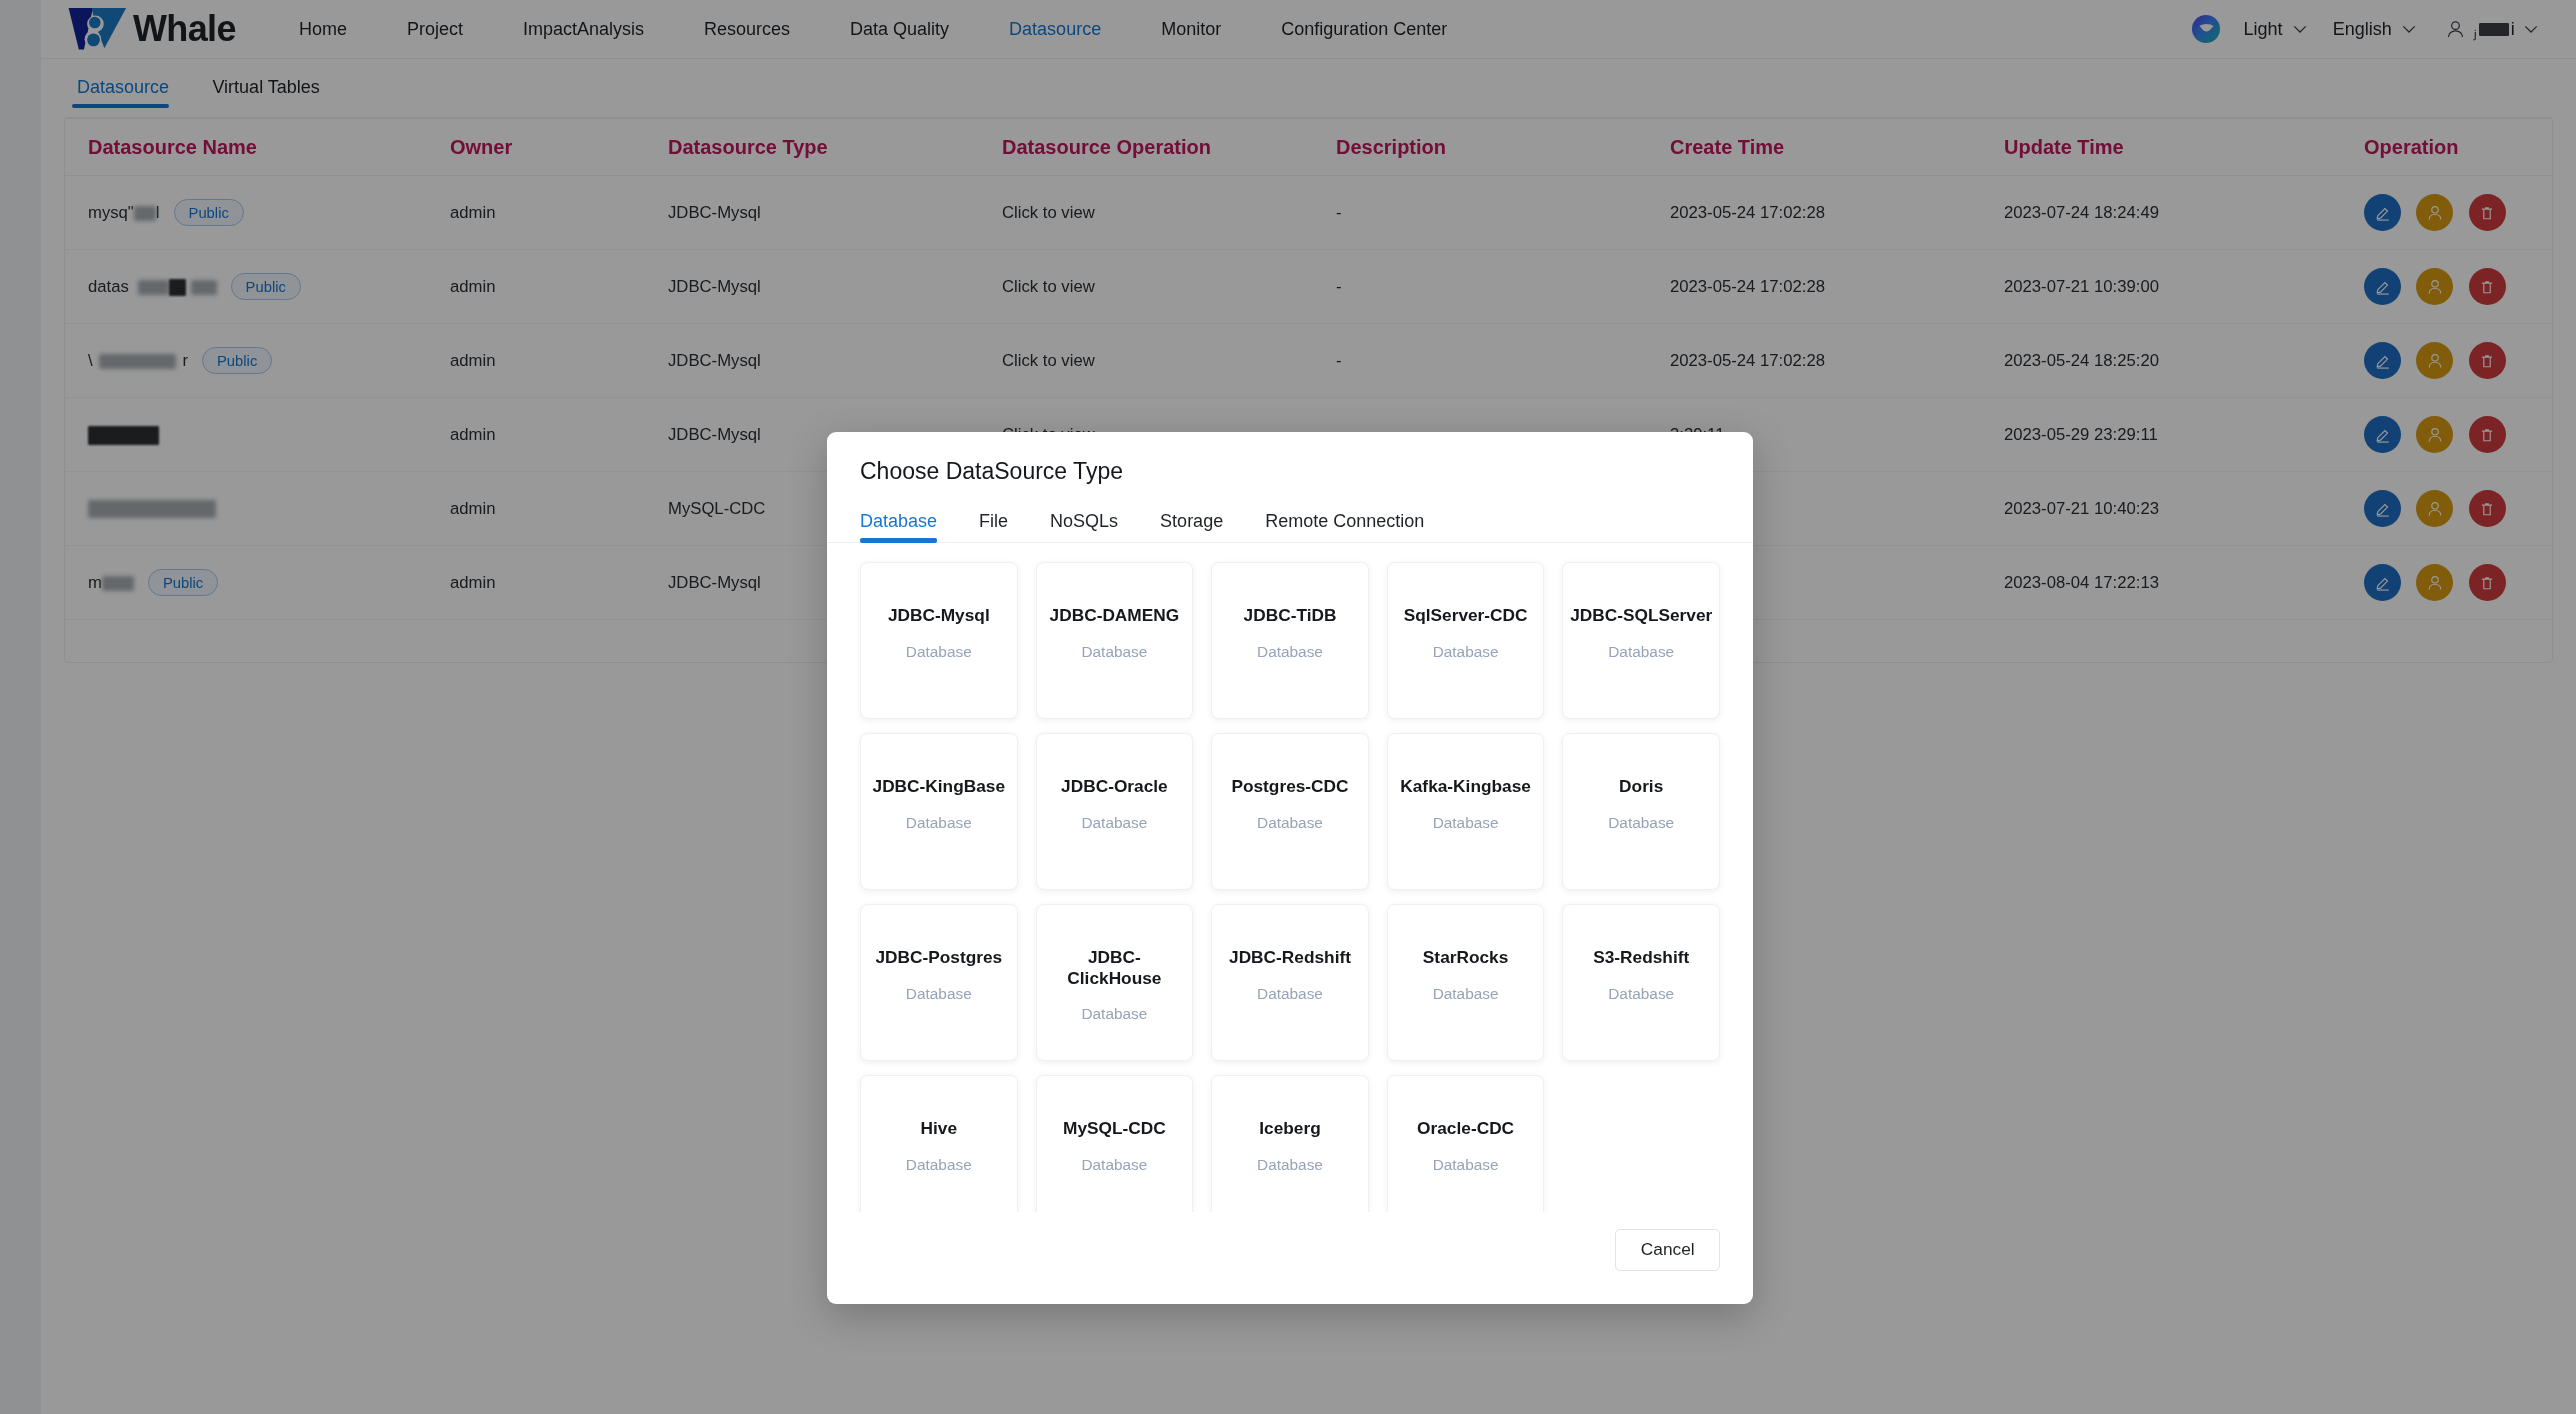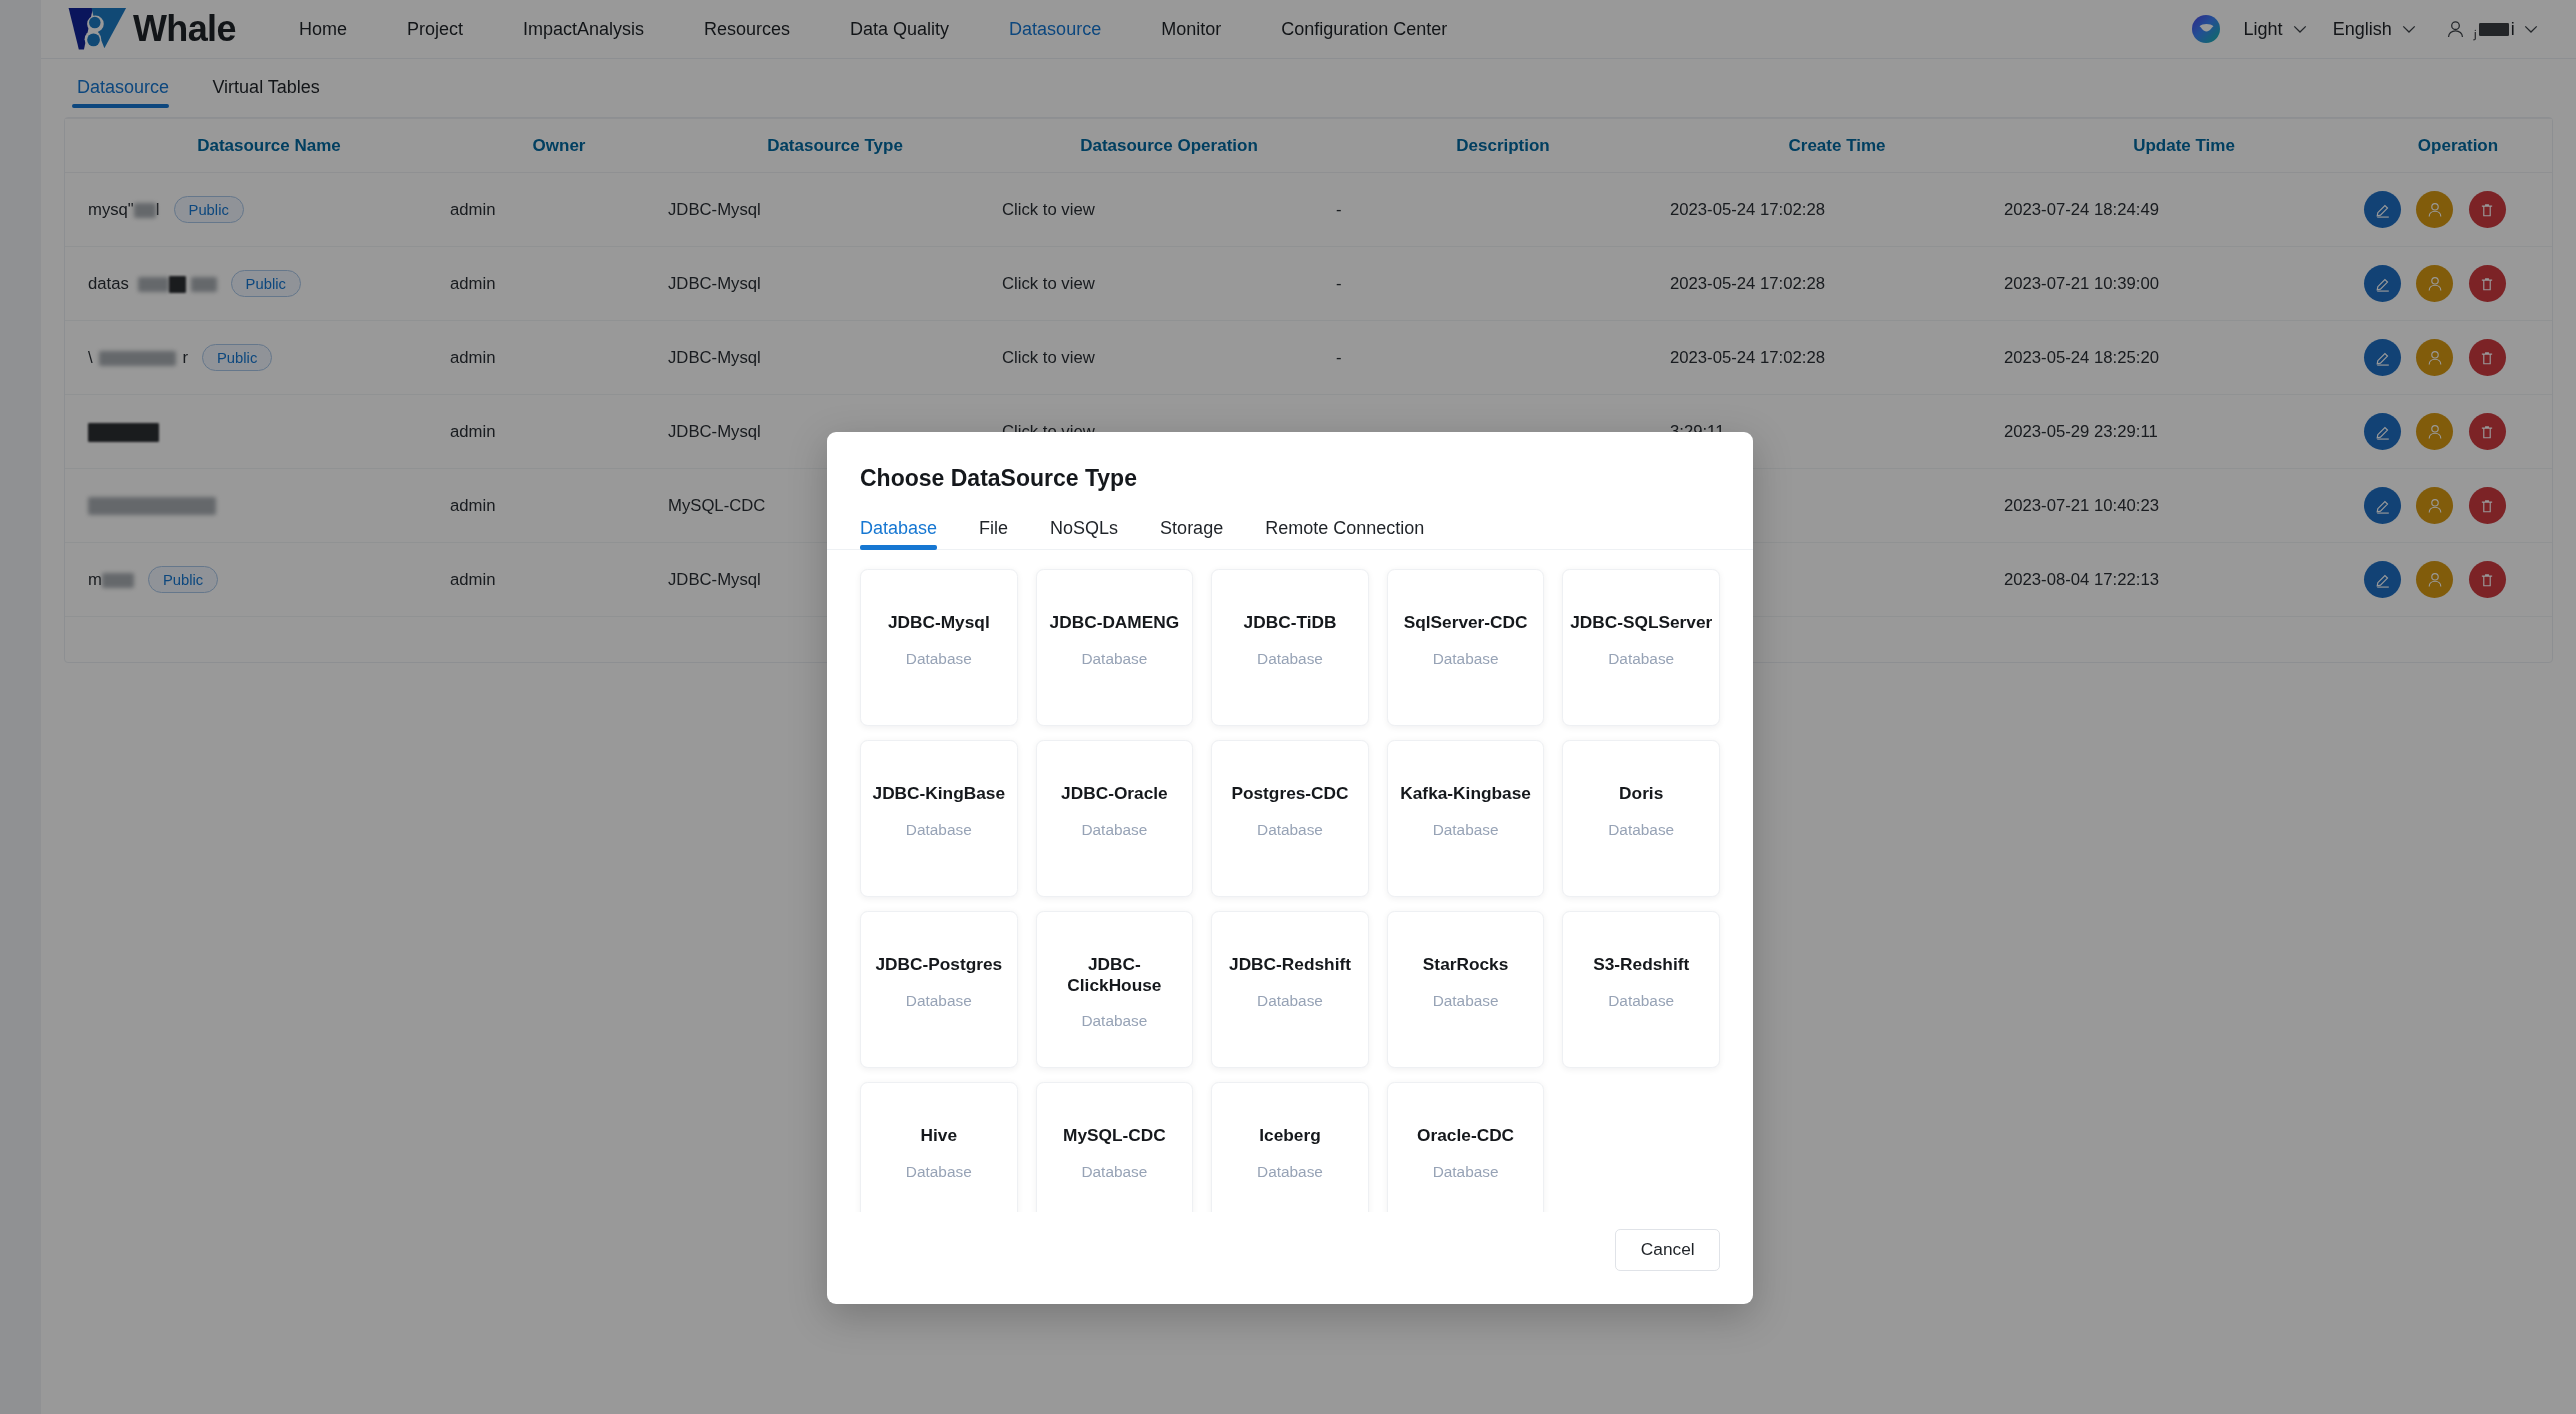--- a/index.html
+++ b/index.html
@@ -94,21 +94,21 @@
   .icon-btn {
     width: 44px; height: 42px; border: 0.6px solid #dfe3e8; border-radius: 5.1px;
     background: #fff; display:flex; align-items:center; justify-content:center;
     cursor: pointer;
   }
   .icon-btn.primary { background: #1f6fc4; border-color: #1f6fc4; width: 49px; }
 
   
   table.grid { width: 100%; border-collapse: collapse; }
   table.grid th {
-    text-align: center; font-size: 17px; font-weight: 700; color: #0369a1;
+    text-align: left; font-size: 20px; font-weight: 700; color: #be185d;
     padding: 16.7px 0 16.7px 0; border-top: 0.6px solid #eef1f4; border-bottom: 0.6px solid #eef1f4;
     background: #fff;
   }
   table.grid td {
     font-size: 16.7px; color: #2b3036; padding: 18px 0;
     border-bottom: 0.6px solid #f1f3f6; vertical-align: middle;
   }
   table.grid th:first-child, table.grid td:first-child { padding-left: 23px; }
   .c-name   { width: 385px; }
   .c-owner  { width: 218px; }
@@ -146,22 +146,22 @@
 
   
   .modal {
     position: absolute; z-index: 60;
     left: 827px; top: 432px; width: 926px; height: 872px;
     background: #ffffff; border-radius: 9px;
     box-shadow: 0 11.6px 39px rgba(0,0,0,.22);
     display: flex; flex-direction: column;
   }
   .modal-title {
-    font-size: 23px; font-weight: 700; color: #15181c;
-    padding: 33px 33px 0 33px;
+    font-size: 23px; font-weight: 400; color: #15181c;
+    padding: 26px 33px 0 33px;
   }
   .modal-tabs {
     display: flex; align-items: flex-end; gap: 0;
     padding: 26px 33px 0 33px; border-bottom: 0.6px solid #eef1f4;
   }
   .mtab {
     font-size: 18px; color: #1f2328; padding: 0 0 10.3px 0; margin-right: 42px;
     cursor: pointer; position: relative;
   }
   .mtab.active { color: #1677d2; }

